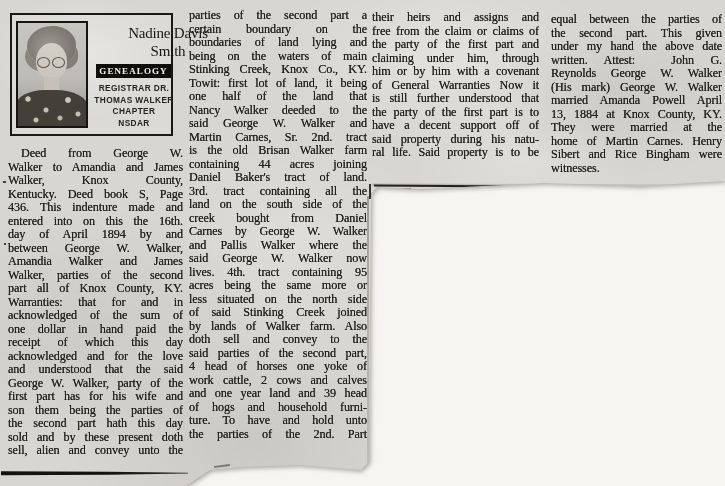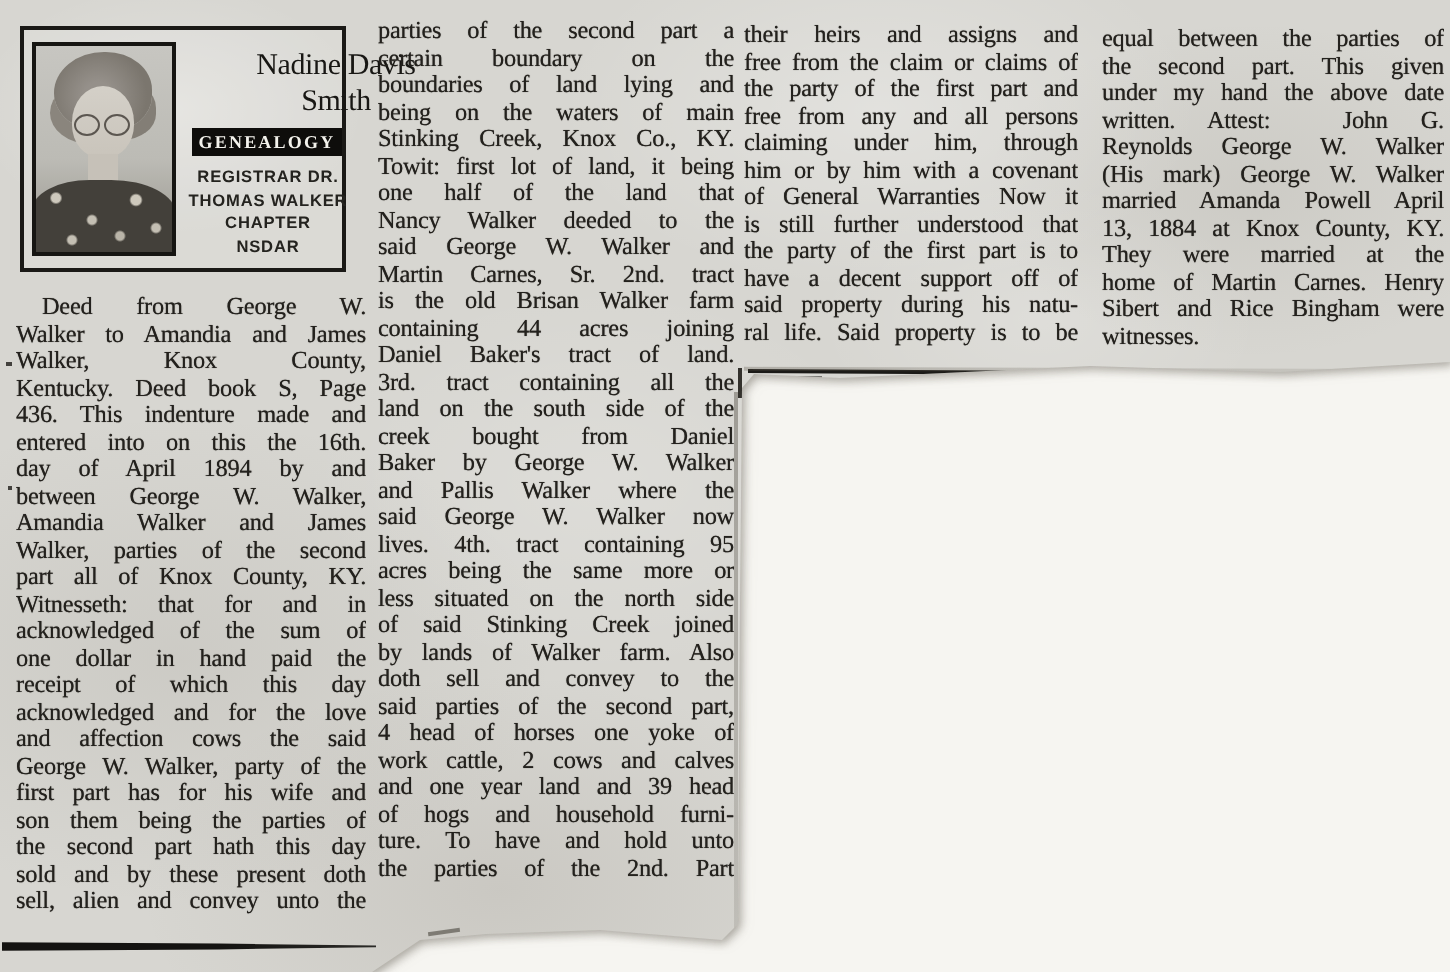--- a/index.html
+++ b/index.html
@@ -167,26 +167,26 @@
         <div class="tline">Walker to Amandia and James</div>
         <div class="tline">Walker, Knox County,</div>
         <div class="tline">Kentucky. Deed book S, Page</div>
         <div class="tline">436. This indenture made and</div>
         <div class="tline">entered into on this the 16th.</div>
         <div class="tline">day of April 1894 by and</div>
         <div class="tline">between George W. Walker,</div>
         <div class="tline">Amandia Walker and James</div>
         <div class="tline">Walker, parties of the second</div>
         <div class="tline">part all of Knox County, KY.</div>
-        <div class="tline">Witnesseth: that for and in</div>
+        <div class="tline">Warranties: that for and in</div>
         <div class="tline">acknowledged of the sum of</div>
         <div class="tline">one dollar in hand paid the</div>
         <div class="tline">receipt of which this day</div>
         <div class="tline">acknowledged and for the love</div>
-        <div class="tline">and affection cows the said</div>
+        <div class="tline">and understood that the said</div>
         <div class="tline">George W. Walker, party of the</div>
         <div class="tline">first part has for his wife and</div>
         <div class="tline">son them being the parties of</div>
         <div class="tline">the second part hath this day</div>
         <div class="tline">sold and by these present doth</div>
         <div class="tline">sell, alien and convey unto the</div>
       </div>
     <div class="col" id="col-2">
         <div class="tline">parties of the second part a</div>
         <div class="tline">certain boundary on the</div>
@@ -197,42 +197,41 @@
         <div class="tline">one half of the land that</div>
         <div class="tline">Nancy Walker deeded to the</div>
         <div class="tline">said George W. Walker and</div>
         <div class="tline">Martin Carnes, Sr. 2nd. tract</div>
         <div class="tline">is the old Brisan Walker farm</div>
         <div class="tline">containing 44 acres joining</div>
         <div class="tline">Daniel Baker's tract of land.</div>
         <div class="tline">3rd. tract containing all the</div>
         <div class="tline">land on the south side of the</div>
         <div class="tline">creek bought from Daniel</div>
-        <div class="tline">Baker by George W. Walker</div>
+        <div class="tline">Carnes by George W. Walker</div>
         <div class="tline">and Pallis Walker where the</div>
         <div class="tline">said George W. Walker now</div>
         <div class="tline">lives. 4th. tract containing 95</div>
         <div class="tline">acres being the same more or</div>
         <div class="tline">less situated on the north side</div>
         <div class="tline">of said Stinking Creek joined</div>
         <div class="tline">by lands of Walker farm. Also</div>
         <div class="tline">doth sell and convey to the</div>
         <div class="tline">said parties of the second part,</div>
         <div class="tline">4 head of horses one yoke of</div>
         <div class="tline">work cattle, 2 cows and calves</div>
         <div class="tline">and one year land and 39 head</div>
         <div class="tline">of hogs and household furni-</div>
         <div class="tline">ture. To have and hold unto</div>
         <div class="tline">the parties of the 2nd. Part</div>
       </div>
     <div class="col" id="col-3">
         <div class="tline">their heirs and assigns and</div>
         <div class="tline">free from the claim or claims of</div>
         <div class="tline">the party of the first part and</div>
-        <div class="tline">free from any and all persons</div>
         <div class="tline">claiming under him, through</div>
         <div class="tline">him or by him with a covenant</div>
         <div class="tline">of General Warranties Now it</div>
         <div class="tline">is still further understood that</div>
         <div class="tline">the party of the first part is to</div>
         <div class="tline">have a decent support off of</div>
         <div class="tline">said property during his natu-</div>
         <div class="tline">ral life. Said property is to be</div>
       </div>
     <div class="col" id="col-4">

